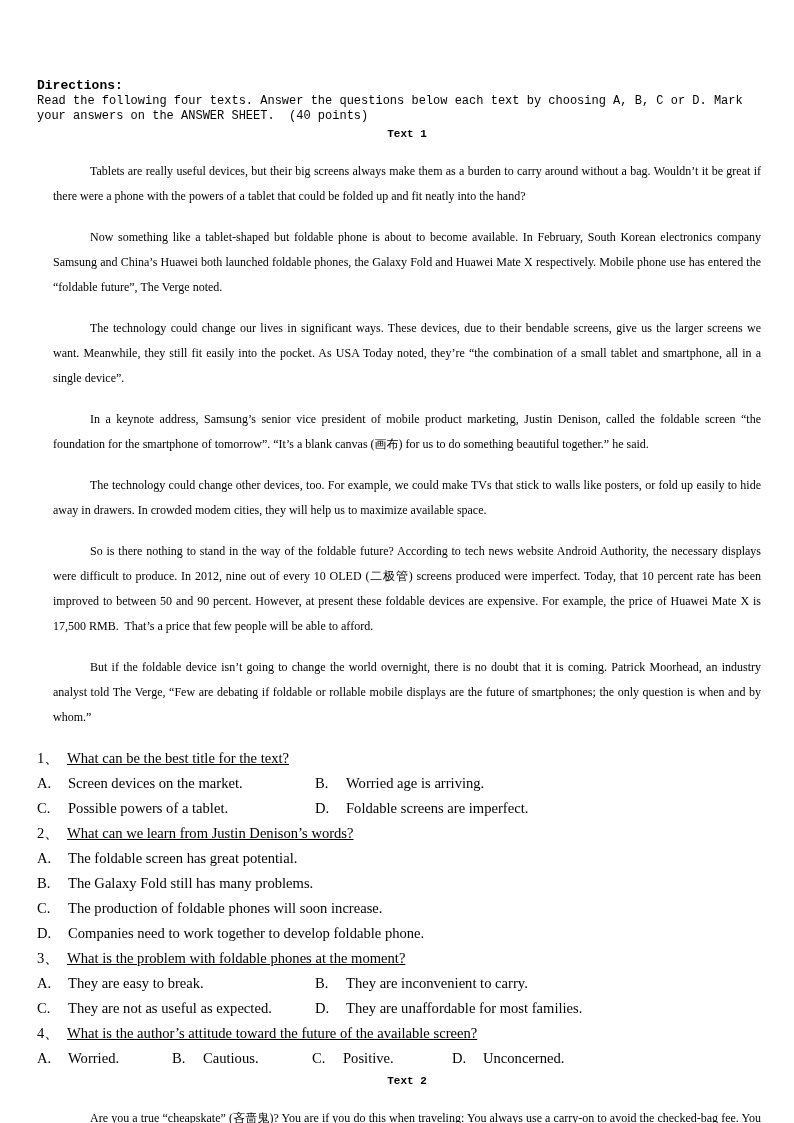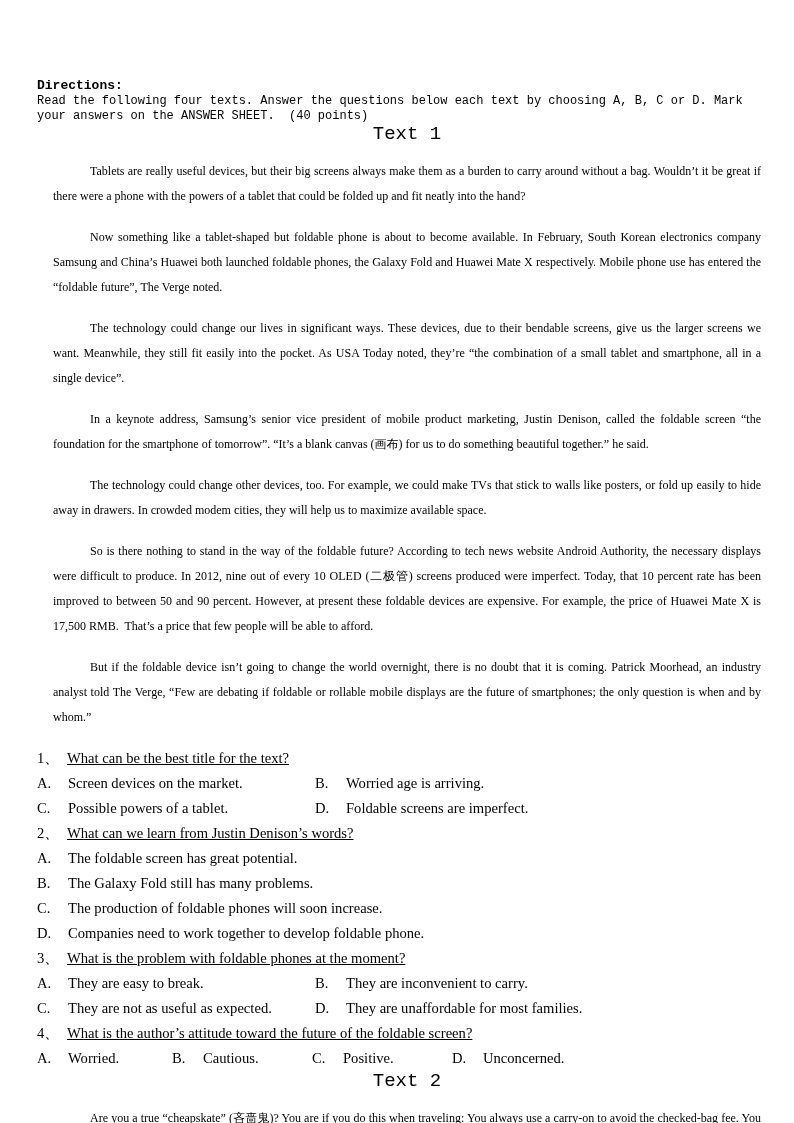--- a/index.html
+++ b/index.html
@@ -22,22 +22,22 @@
     white-space:pre;
   }
   .dir-line{
     font-family:Liberation Mono, monospace;
     font-size:12px;
     line-height:15px;
     white-space:pre;
   }
   .sec-heading{
     font-family:"Liberation Mono", monospace;
-    font-weight:normal;
-    font-size:19px;
+    font-weight:bold;
+    font-size:11px;
     line-height:18px;
     text-align:center;
     margin:1px 0 1px 0;
   }
   .para{
     margin:16px;
     font-size:12px;
     line-height:25px;
     text-align:justify;
     text-indent:37px;
@@ -152,21 +152,21 @@
       <div class="opt-row">
         <span class="opt w278">
           <span class="opt-label">C.</span>
           <span class="opt-text">They are not as useful as expected.</span>
         </span>
         <span class="opt wrest">
           <span class="opt-label">D.</span>
           <span class="opt-text">They are unaffordable for most families.</span>
         </span>
       </div>
-      <div class="qline"><span class="qnum">4、</span><span>What is the author’s attitude toward the future of the foldable screen?</span></div>
+      <div class="qline"><span class="qnum">4、</span><span>What is the author’s attitude toward the future of the available screen?</span></div>
       <div class="opt-row">
         <span class="opt w135">
           <span class="opt-label">A.</span>
           <span class="opt-text">Worried.</span>
         </span>
         <span class="opt w140">
           <span class="opt-label">B.</span>
           <span class="opt-text">Cautious.</span>
         </span>
         <span class="opt w140">

